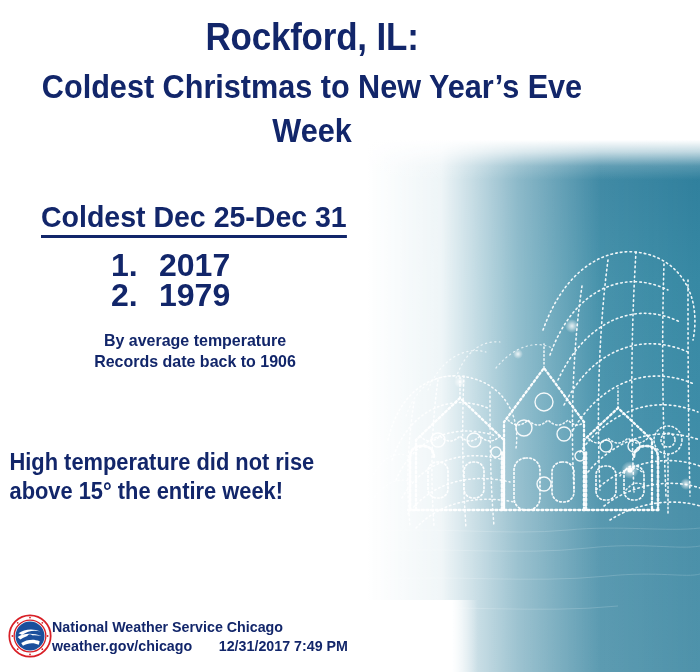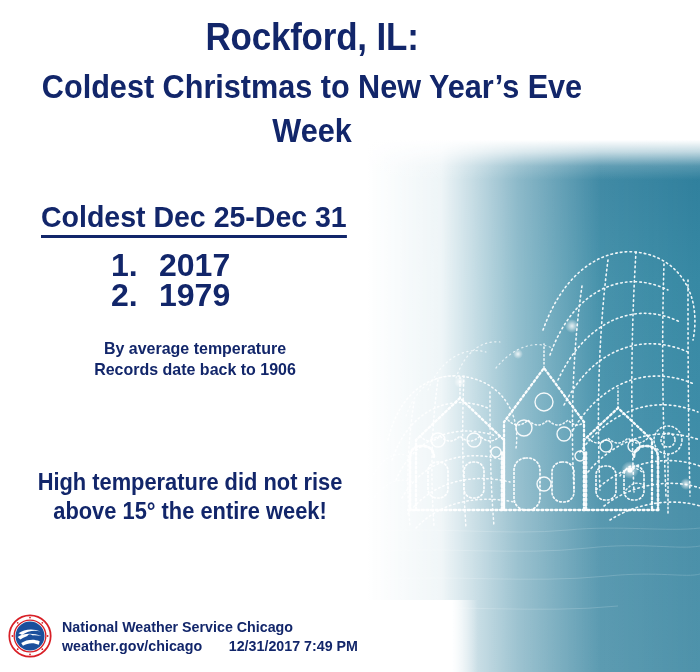--- a/index.html
+++ b/index.html
@@ -80,38 +80,38 @@
   .rank-item {
     font-size: 32px;
     font-weight: bold;
     color: #12266a;
     line-height: 30px;
     padding-left: 96px;
     white-space: nowrap;
   }
   .rank-num { display: inline-block; width: 48px; }
   .notes {
-    margin-top: 28px;
+    margin-top: 20px;
     text-align: center;
     padding-right: 20px;
   }
   .note-line {
     font-size: 17px;
     font-weight: bold;
     line-height: 21px;
     color: #12266a;
     transform: scaleX(0.94);
   }
 
   .highlight {
     position: absolute;
     left: 0;
-    top: 468px;
+    top: 448px;
     width: 380px;
-    text-align: center;
+    text-align: left;
     z-index: 5;
   }
   .highlight-line {
     font-size: 23px;
     font-weight: bold;
     line-height: 29px;
     color: #12266a;
     transform: scaleX(0.95);
   }
 
@@ -127,21 +127,20 @@
     display: flex;
     align-items: center;
   }
   .footer-logo {
     margin-left: 8px;
     width: 44px;
     height: 44px;
     flex: 0 0 44px;
   }
   .footer-text {
-    margin-left: 10px;
     line-height: 19px;
   }
   .footer-line1 {
     font-size: 15px;
     font-weight: bold;
     color: #12266a;
     transform: scaleX(0.95);
     transform-origin: left;
   }
   .footer-line2 {

